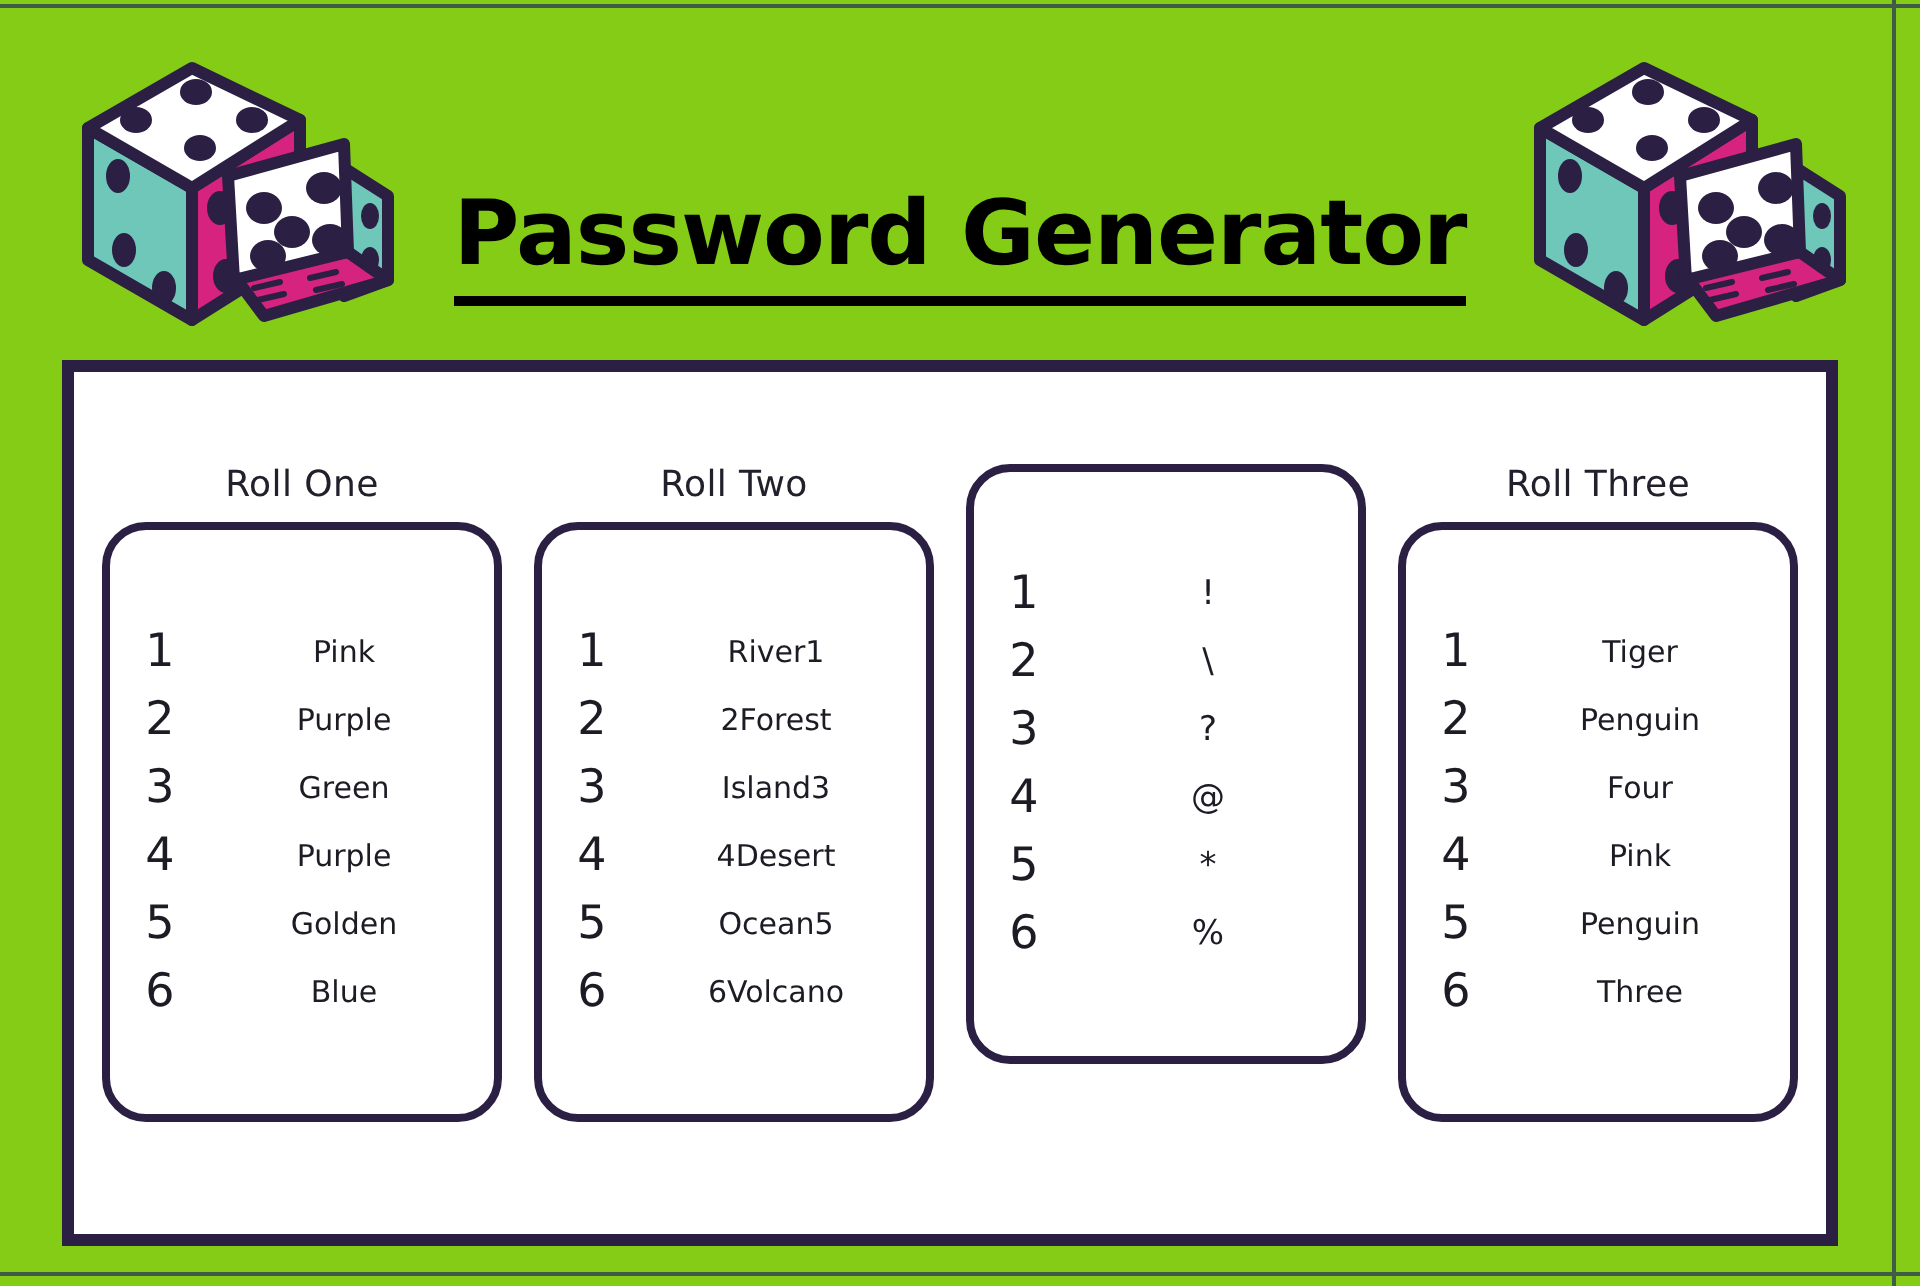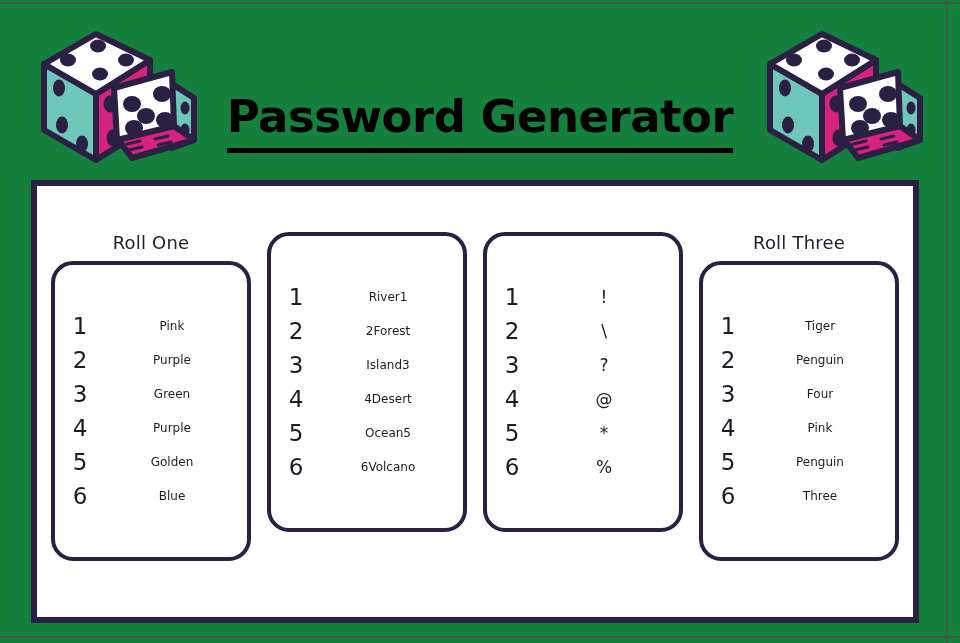--- a/index.html
+++ b/index.html
@@ -8,21 +8,21 @@
     padding: 0;
     background: #ffffff;
   }
   body {
     font-family: "DejaVu Sans", sans-serif;
   }
   .page {
     position: relative;
     width: 960px;
     height: 643px;
-    background: #15803d;
+    background: #84cc16;
     overflow: hidden;
     box-sizing: border-box;
     padding-left: 38px;
   }
   
   .edge-rule {
     position: absolute;
     background: #3f5c44;
     z-index: 30;
   }
@@ -130,21 +130,21 @@
     font-family: "DejaVu Sans", sans-serif;
     font-size: 23px;
     font-weight: 400;
     color: #1d1b24;
     line-height: 1;
   }
   .row-val {
     flex: 1;
     text-align: center;
     font-family: "DejaVu Sans", sans-serif;
-    font-size: 12px;
+    font-size: 15px;
     font-weight: 400;
     color: #1d1b24;
     line-height: 1;
     white-space: nowrap;
     padding-right: 4px;
   }
   .row-val.symbol {
     font-size: 17px;
   }
 </style>
@@ -276,20 +276,21 @@
           </div>
           <div class="row">
             <span class="row-num">6</span>
             <span class="row-val">Blue</span>
           </div>
         </div>
       </div>
     </div>
 
     <div class="column">
+      <div class="col-heading">Roll Two</div>
       <div class="card">
         <div class="rows">
           <div class="row">
             <span class="row-num">1</span>
             <span class="row-val">River1</span>
           </div>
           <div class="row">
             <span class="row-num">2</span>
             <span class="row-val">2Forest</span>
           </div>

